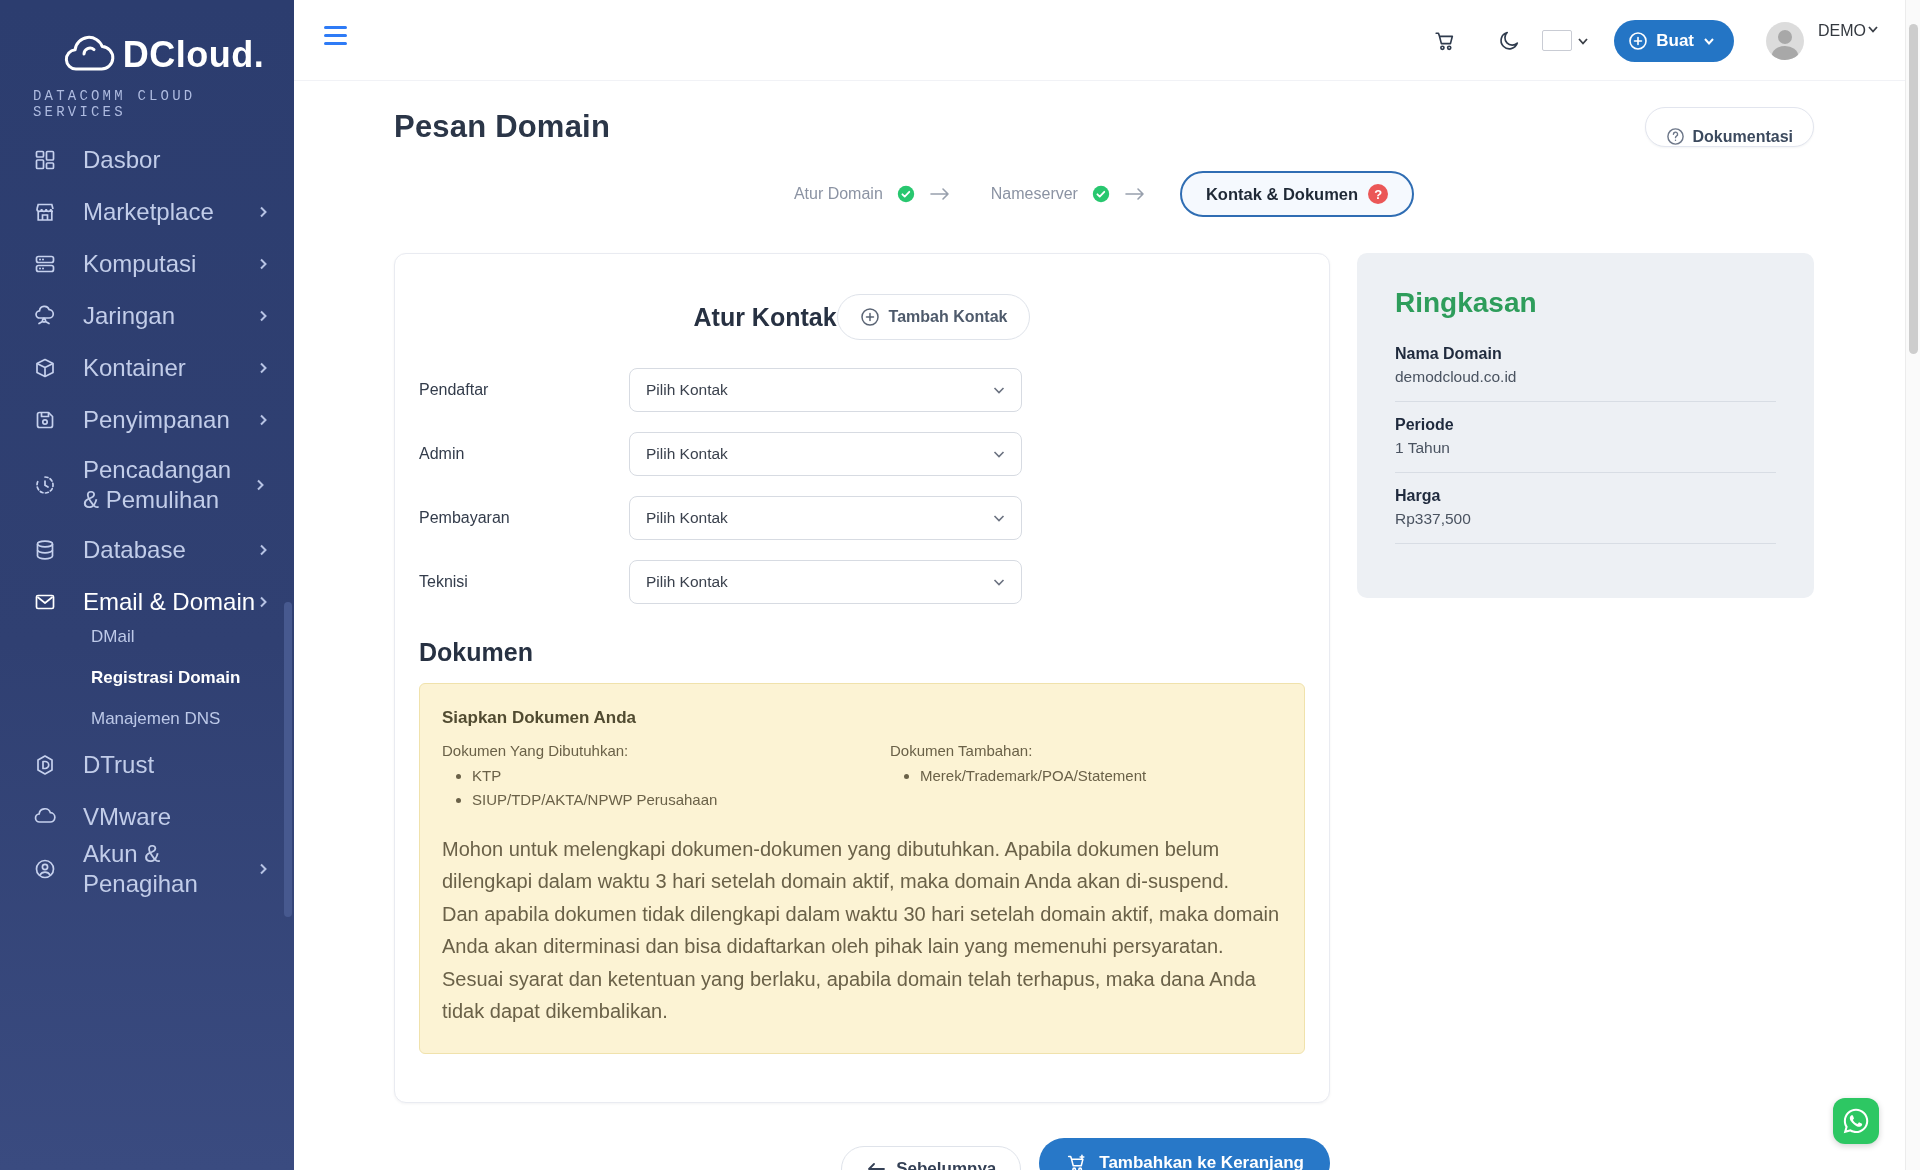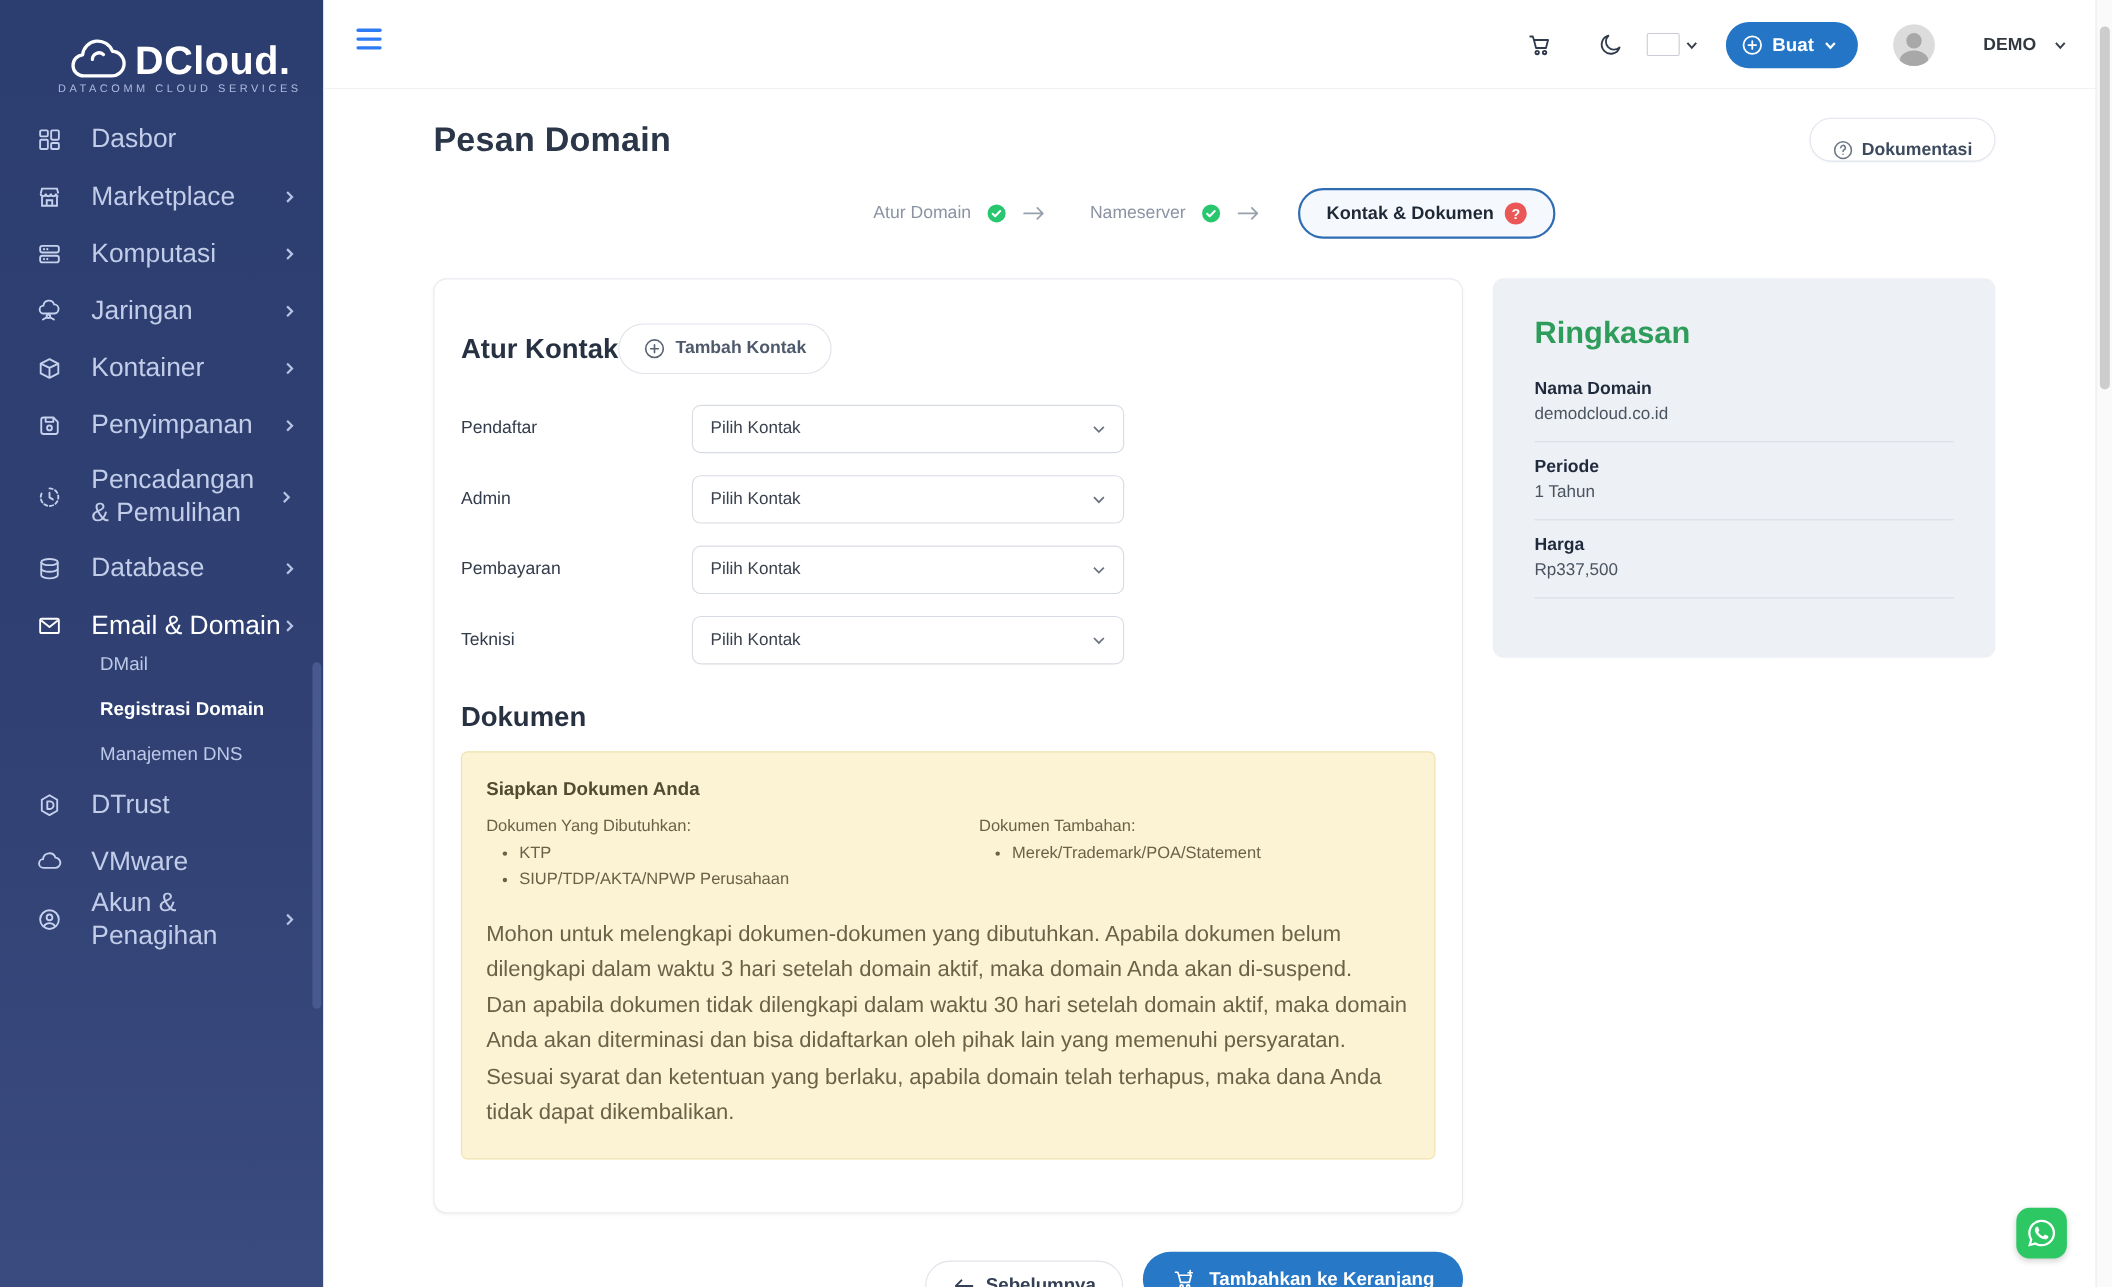--- a/index.html
+++ b/index.html
@@ -6,21 +6,21 @@
   html,body { width:1920px; height:1170px; overflow:hidden; }
   body { font-family:"Liberation Sans", sans-serif; background:#ffffff; position:relative; color:#273142; }
   svg { display:block; }
 
   
   .sidebar { position:absolute; left:0; top:0; width:294px; height:1170px;
     background:linear-gradient(180deg,#2c3d6f 0%, #304072 55%, #3a4b80 100%); overflow:hidden; }
   .logo-wrap { margin-top:34px; display:flex; flex-direction:column; align-items:center;padding-left:33px; }
   .logo-row { display:flex; align-items:center; gap:8px; }
   .logo-text { color:#ffffff; font-size:36px; font-weight:bold; letter-spacing:.5px; }
-  .logo-tag { color:#aebbe0; font-size:10px; letter-spacing:3.2px; margin-top:0; }
+  .logo-tag { color:#aebbe0; font-size:14px; letter-spacing:3.2px; margin-top:12px;font-family:Liberation Mono, monospace; }
   .nav { margin-top:14px; }
   .nav-item { display:flex; align-items:center; height:52px; padding:0 24px 0 33px; cursor:pointer; }
   .nav-item.tall { height:78px; }
   .nav-ico { width:24px; height:24px; color:#c6d1ee; flex:0 0 24px; }
   .nav-label { margin-left:26px; font-size:24px; font-weight:400; color:#c2cde9; line-height:1.25; flex:1; }
   .nav-item.active .nav-label, .nav-item.active .nav-ico { color:#ffffff; }
   .nav-chev { width:14px; height:14px; color:#b7c3e4; flex:0 0 14px; }
   .sub-group { margin-top:-12px; }
   .sub-item { display:flex; align-items:center; height:41px; padding-left:91px; font-size:17px; color:#bdc9e8; cursor:pointer; }
   .sub-item.active { color:#ffffff; font-weight:600; }
@@ -35,21 +35,21 @@
   .gap40{width:40px;} .gap20{width:20px;} .gap24{width:24px;} .gap32{width:32px;} .gap14{width:14px;}
   .flag-wrap { display:flex; align-items:center; gap:4px; cursor:pointer; }
   .flag { width:30px; height:21px; border:1px solid #c9ccd4; border-radius:2px; overflow:hidden; }
   .flag .r { height:50%; background:#d93a3a; } .flag .w { height:50%; background:#f6eff0; }
   .chev-sm { width:14px; height:14px; color:#3a3f47; }
   .buat-btn { height:42px; padding:0 18px 0 14px; background:#2475c5; border:none; border-radius:21px;
     display:flex; align-items:center; gap:8px; color:#fff; font-size:17px; font-weight:bold; cursor:pointer; font-family:inherit; }
   .avatar { width:38px; height:38px; border-radius:50%; background:#dcdcdc; position:relative; overflow:hidden; }
   .avatar .head { position:absolute; left:12px; top:8px; width:14px; height:14px; border-radius:50%; background:#a8a8a8; }
   .avatar .body { position:absolute; left:6px; top:24px; width:26px; height:18px; border-radius:50% 50% 0 0; background:#a8a8a8; }
-  .user-wrap { display:flex; align-items:center; gap:15px; cursor:pointer;font-weight:bold; }
+  .user-wrap { display:flex; gap:0; cursor:pointer; }
   .user-name { font-size:16px; color:#33383f; }
 
   
   .content { position:absolute; left:294px; top:81px; width:1626px; height:1089px; padding:26px 106px 0 100px; background:#fff; }
   .page-head { display:flex; align-items:center; justify-content:space-between; }
   .page-title { font-size:31px; font-weight:bold; color:#2b3648; letter-spacing:.2px; }
   .docs-btn { height:40px; padding:0 20px; background:#fff; border:1px solid #e2e5ee; border-radius:20px;
     display:flex; align-items:flex-end; gap:8px; font-size:16px; font-weight:bold; color:#3c4a5e; cursor:pointer;
     box-shadow:0 1px 2px rgba(20,30,60,.05); font-family:inherit; }
   .qicon { width:19px; height:19px; color:#6d7789; }
@@ -60,21 +60,21 @@
   .arrow-ico { width:22px; height:16px; color:#98a0ad; }
   .step-pill { height:46px; padding:0 24px; border:2px solid #2f6db3; border-radius:23px; background:#f5f9fe;
     display:flex; align-items:center; gap:10px; cursor:pointer; }
   .step-pill-label { font-size:16.5px; font-weight:bold; color:#1f2936; }
   .badge-q { width:20px; height:20px; border-radius:50%; background:#eb5757; color:#fff; font-size:13px; font-weight:bold;
     display:flex; align-items:center; justify-content:center; }
 
   .cols { margin-top:36px; display:flex; gap:27px; align-items:flex-start; }
   .card { width:936px; background:#fff; border:1px solid #e9ebf1; border-radius:12px; padding:40px 24px 48px;
     box-shadow:0 1px 3px rgba(16,24,40,.05); }
-  .card-head { display:flex; align-items:center; justify-content:flex-start; margin-bottom:28px; }
+  .card-head { display:flex; align-items:center; justify-content:center; margin-bottom:28px; }
   .sec-title { font-size:25px; font-weight:bold; color:#273142; }
   .add-btn { height:46px; padding:0 22px; background:#fff; border:1px solid #dfe3ea; border-radius:23px;
     display:flex; align-items:center; gap:9px; font-size:16px; font-weight:bold; color:#4e5a6b; cursor:pointer; font-family:inherit; }
   .plus-ico { width:20px; height:20px; color:#5a6474; }
 
   .form-row { display:flex; align-items:center; margin-bottom:20px; }
   .form-label { width:210px; font-size:16px; color:#333c4b; }
   .select { width:393px; height:44px; border:1px solid #d7dbe2; border-radius:8px; background:#fff;
     display:flex; align-items:center; justify-content:space-between; padding:0 14px 0 16px; cursor:pointer; }
   .select-text { font-size:15.5px; color:#3a414d; }

